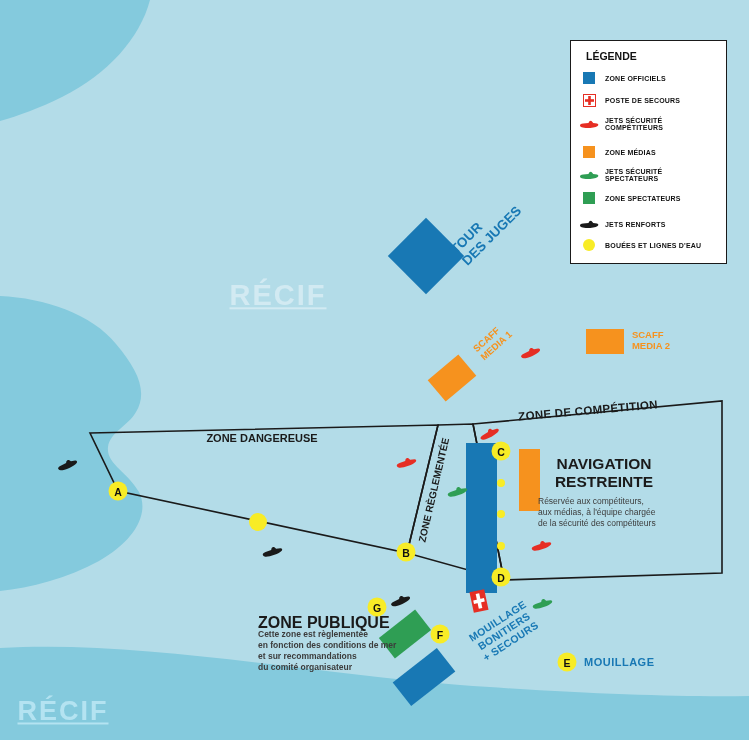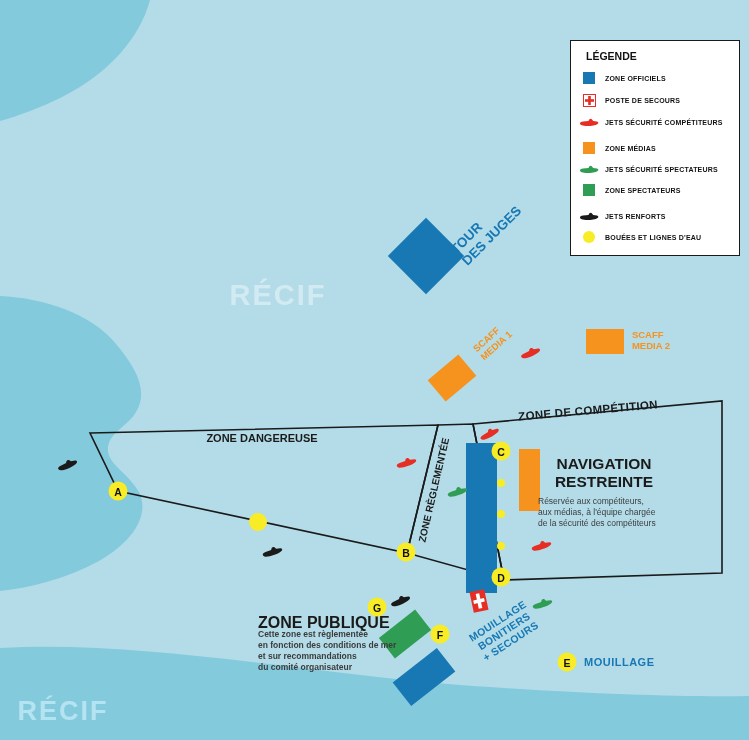--- a/index.html
+++ b/index.html
@@ -5,25 +5,25 @@
   html,body{margin:0;padding:0;background:#fff;}
   .stage{position:relative;width:749px;height:740px;background:#b3dce8;overflow:hidden;
          font-family:"Liberation Sans",sans-serif;}
   svg.map{position:absolute;left:0;top:0;}
   .lbl{position:absolute;transform:translate(-50%,-50%);white-space:pre-line;text-align:center;line-height:1.15;}
   .lbl-tl{transform:none;text-align:left;}
   .blue-t{color:#1878b4;font-weight:bold;}
   .orange-t{color:#f6921e;font-weight:bold;}
   .black-t{color:#1a1a1a;font-weight:bold;}
   .note-t{color:#3c3c3c;font-size:8.5px;line-height:1.3;font-weight:normal;}
-  .recif-t{font-weight:bold;letter-spacing:2px;}
+  .recif-t{font-weight:bold;letter-spacing:2px;text-decoration:underline;}
   .marker{position:absolute;width:19px;height:19px;border-radius:50%;background:#f8ec26;
           color:#111;font-size:10.5px;font-weight:bold;display:flex;align-items:center;
           justify-content:center;transform:translate(-50%,-50%);z-index:5;}
-  .legend{position:absolute;left:570px;top:40px;width:170px;box-sizing:border-box;background:#fff;
+  .legend{position:absolute;left:570px;top:40px;width:157px;box-sizing:border-box;background:#fff;
           border:1.5px solid #1a1a1a;padding:9px 16px 12px 8px;z-index:6;}
   .legend-title{font-size:10.5px;font-weight:bold;color:#111;margin:0 0 8px 7px;}
   .legend-item{display:flex;align-items:center;gap:6px;margin-top:10px;}
   .legend-item.group-gap{margin-top:15px;}
   .legend-icon{width:20px;flex:0 0 20px;display:flex;justify-content:center;align-items:center;}
   .legend-label{font-size:7px;font-weight:bold;color:#111;letter-spacing:0.2px;}
   .sw{width:12px;height:12px;display:inline-block;}
   .sw.round{border-radius:50%;}
 </style>
 </head>

